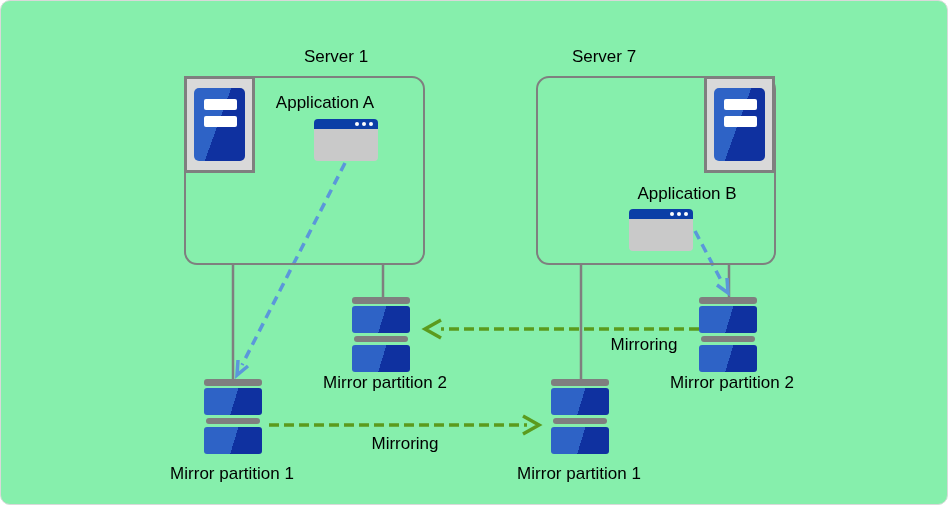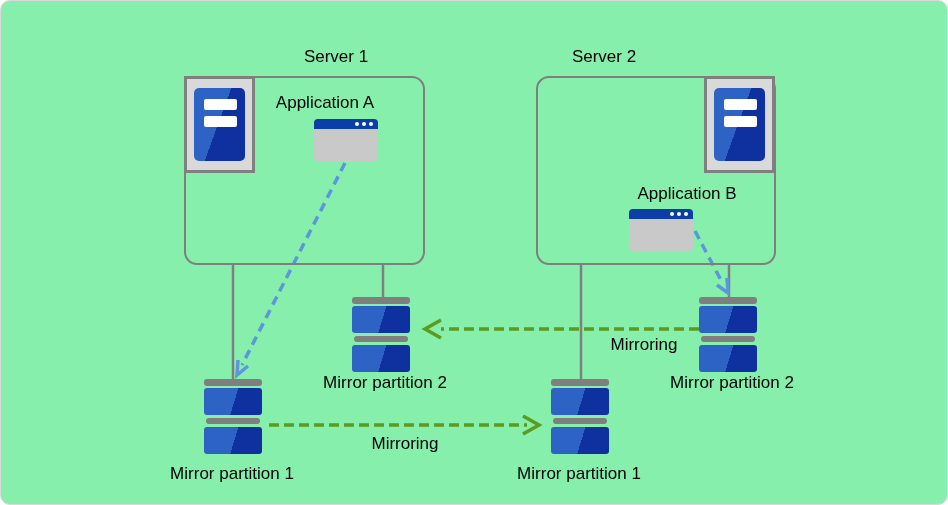--- a/index.html
+++ b/index.html
@@ -85,21 +85,21 @@
       <div class="window-dots">
           <span></span>
           <span></span>
           <span></span>
         </div>
     </div>
     <div class="window-body"></div>
   </div>
 
   <div class="server-box" style="left:535px;top:75px;width:236px;height:185px;"></div>
-  <div class="lbl" style="left:603px;top:47px;">Server 2</div>
+  <div class="lbl" style="left:603px;top:47px;">Server 7</div>
   <div class="server-icon" style="left:703px;top:75px;">
     <div class="tower">
       <div class="tower-bar b1"></div>
       <div class="tower-bar b2"></div>
     </div>
   </div>
   <div class="lbl" style="left:686px;top:184px;text-align:right;">Application B</div>
   <div class="window-icon" style="left:628px;top:208px;">
     <div class="window-titlebar">
       <div class="window-dots">

